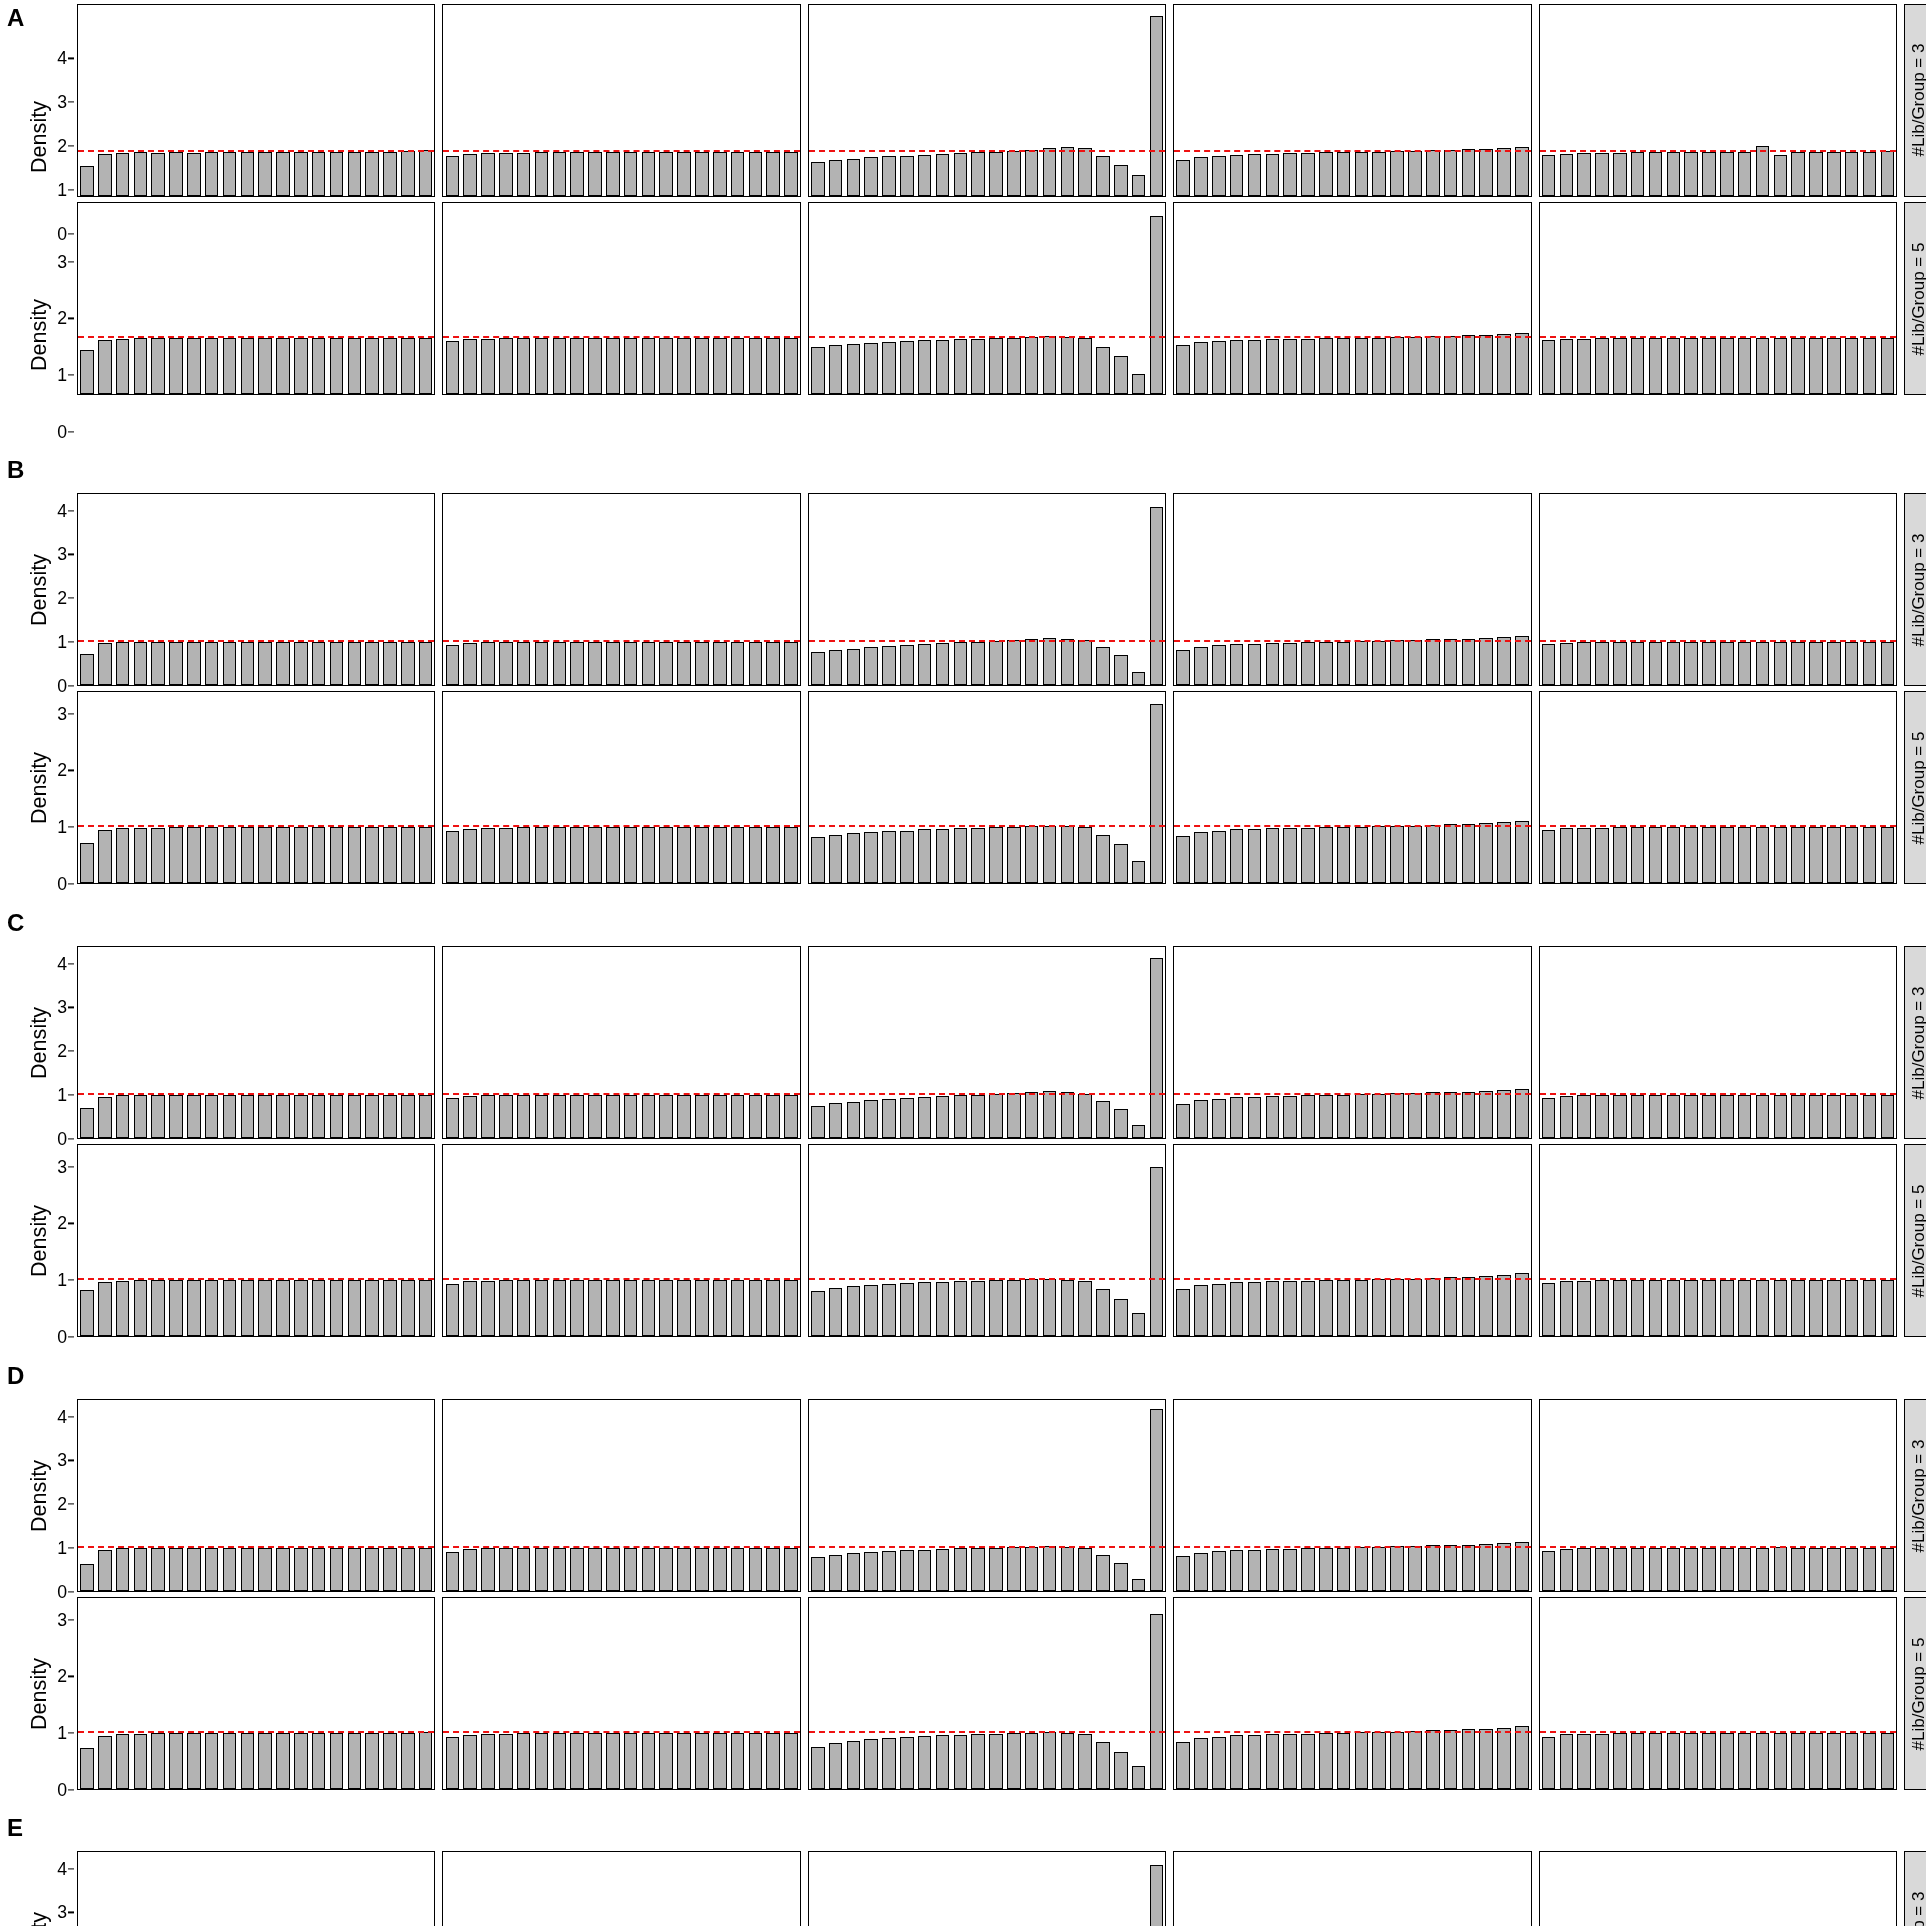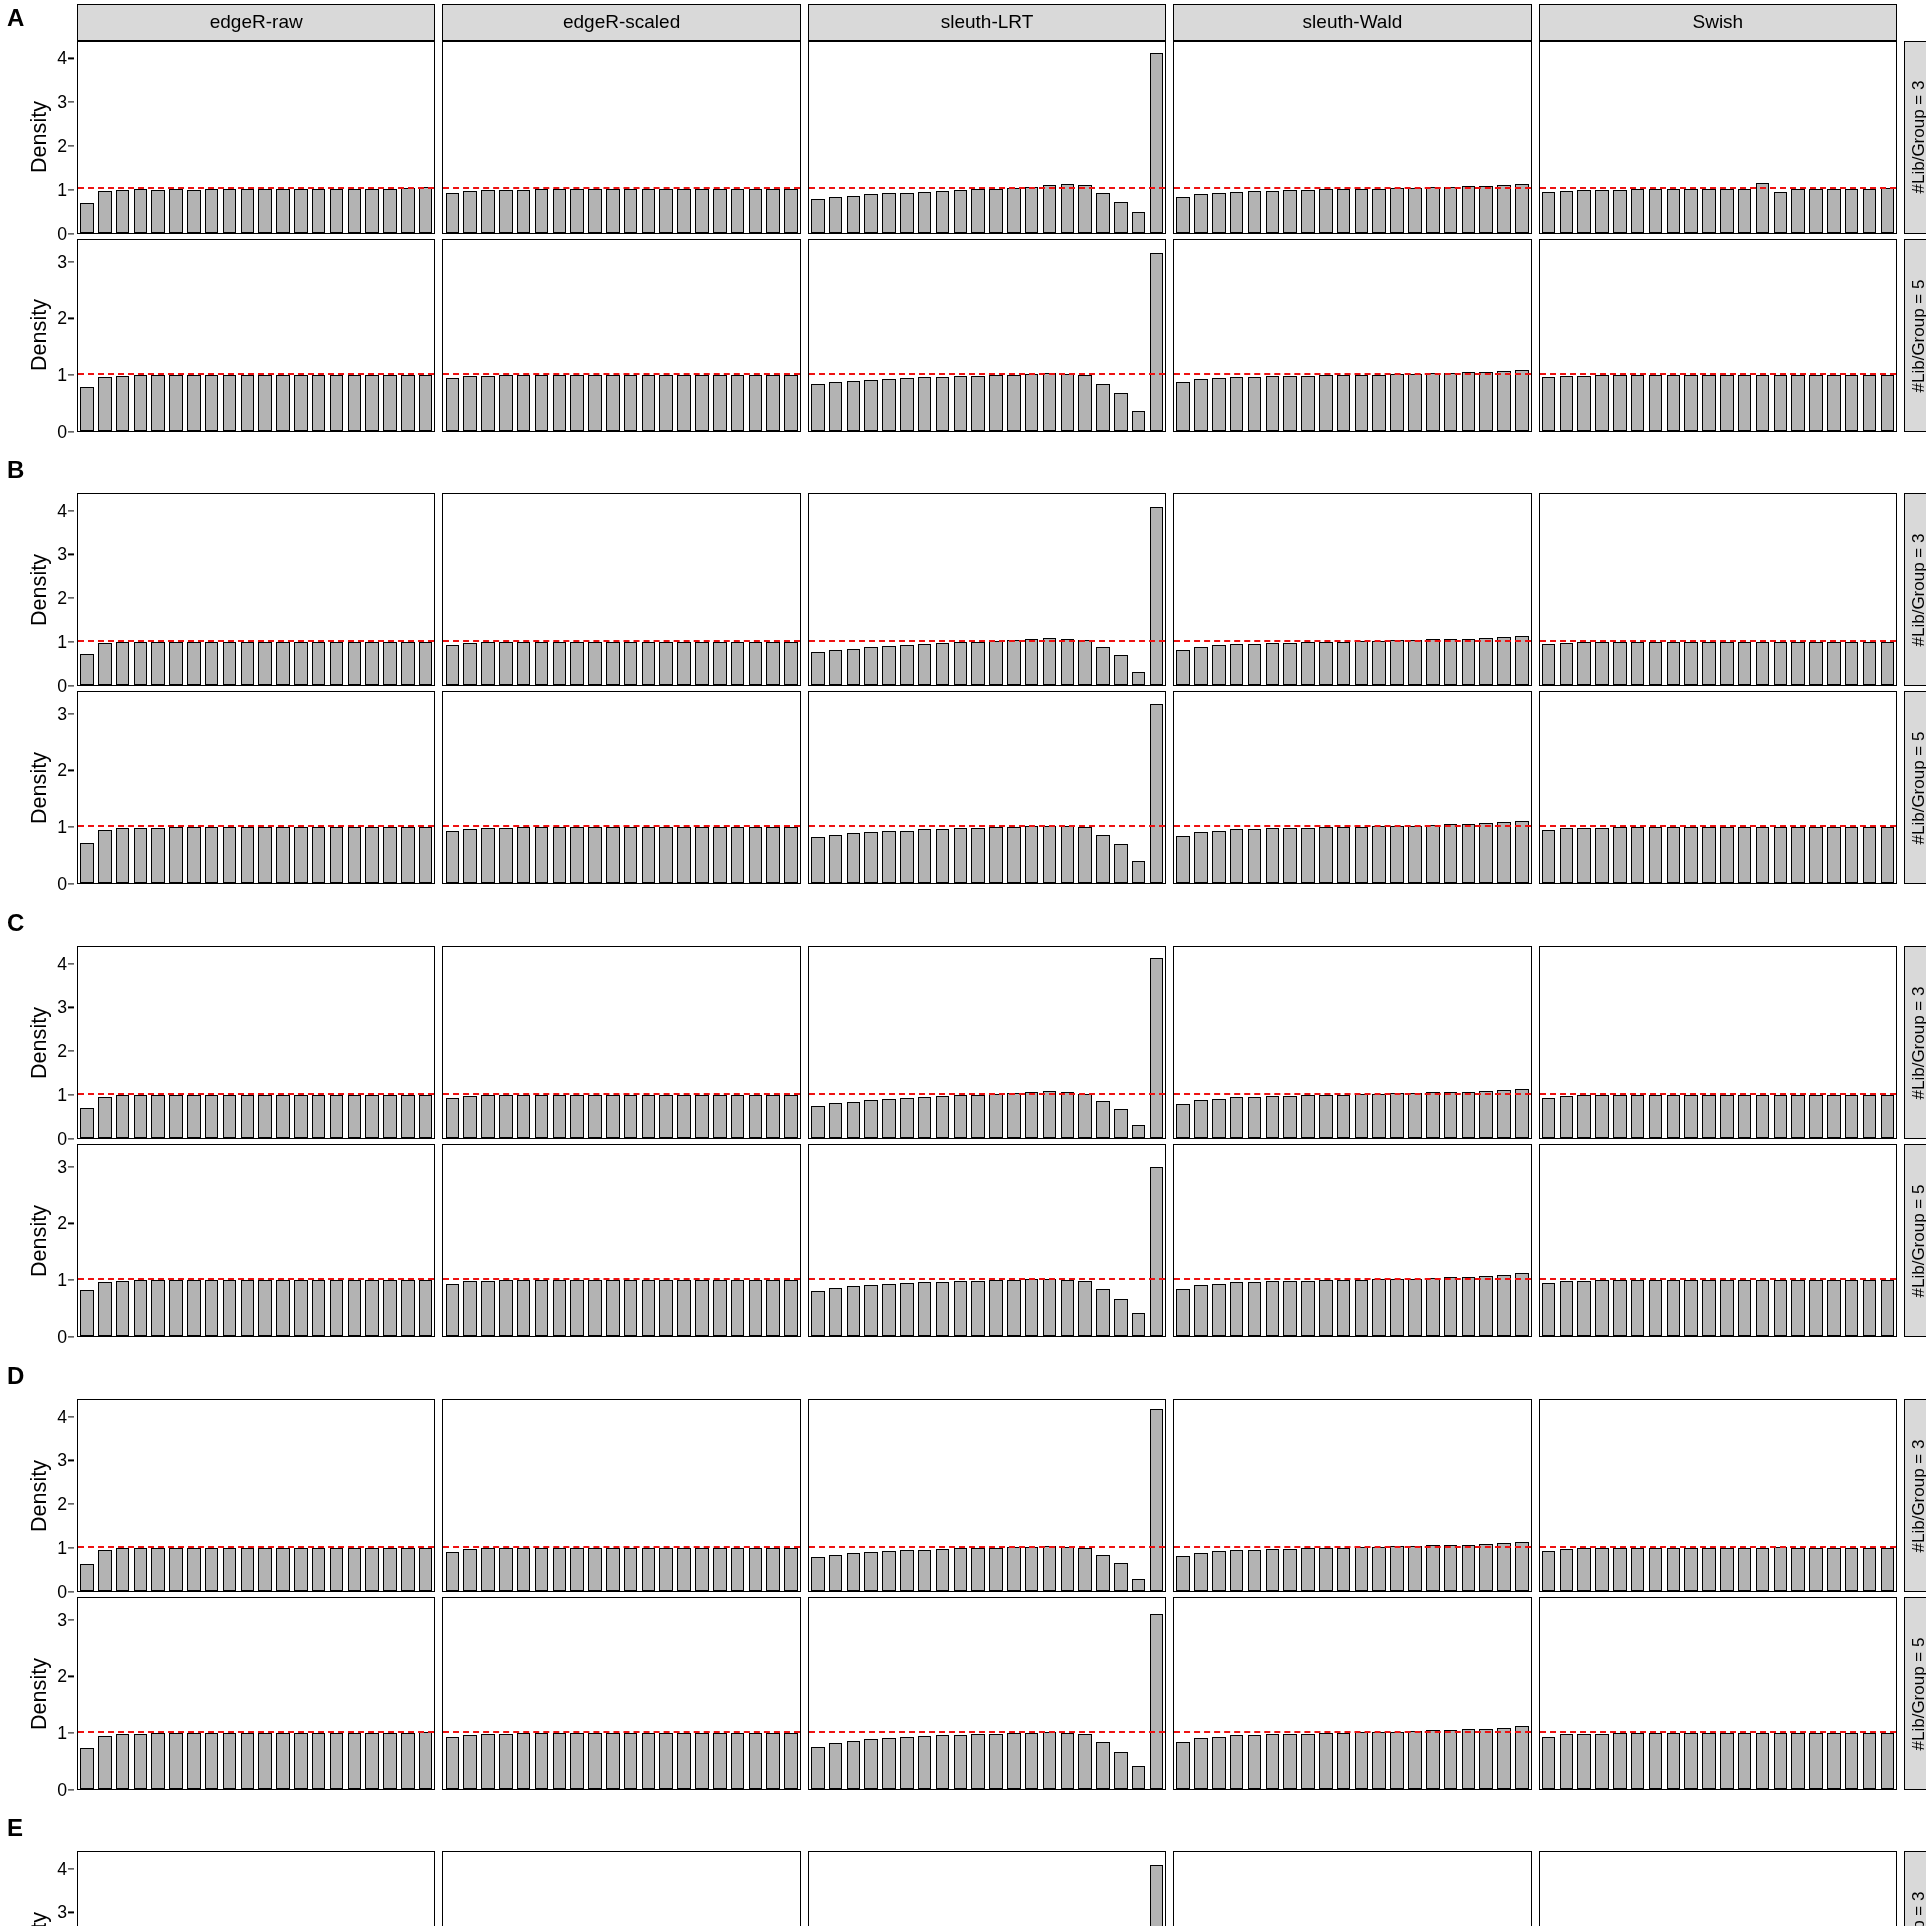--- a/index.html
+++ b/index.html
@@ -94,27 +94,20 @@
         <div class="ytick" style="top: 11.7647%;">3</div>
         <div class="ytickmark" style="top: 11.7647%;"></div>
       </div>
       <div class="ylabel-holder" style="top: 37px; height: 193px; left: 23px;">
         <div class="ylabel" style="left: -23px; width: 77px; text-align: center;">Density</div>
       </div>
       <div class="ylabel-holder" style="top: 235px; height: 193px; left: 23px;">
         <div class="ylabel" style="left: -23px; width: 77px; text-align: center;">Density</div>
       </div>
       <div class="block-inner">
-        <div class="col-headers" style="margin-right: 37px;">
-          <div class="col-header">edgeR-raw</div>
-          <div class="col-header">edgeR-scaled</div>
-          <div class="col-header">sleuth-LRT</div>
-          <div class="col-header">sleuth-Wald</div>
-          <div class="col-header">Swish</div>
-        </div>
         <div class="rowwrap" style="height: 193px; margin-top: 0px;">
           <div class="row-plots">
             <div class="cell">
               <div class="plotarea">
                 <div class="bars">
                   <div class="barslot">
                     <div class="bar" title="0.00-0.05: 0.7" style="height: 15.9091%;"></div>
                   </div>
                   <div class="barslot">
                     <div class="bar" title="0.05-0.10: 0.97" style="height: 22.0455%;"></div>

